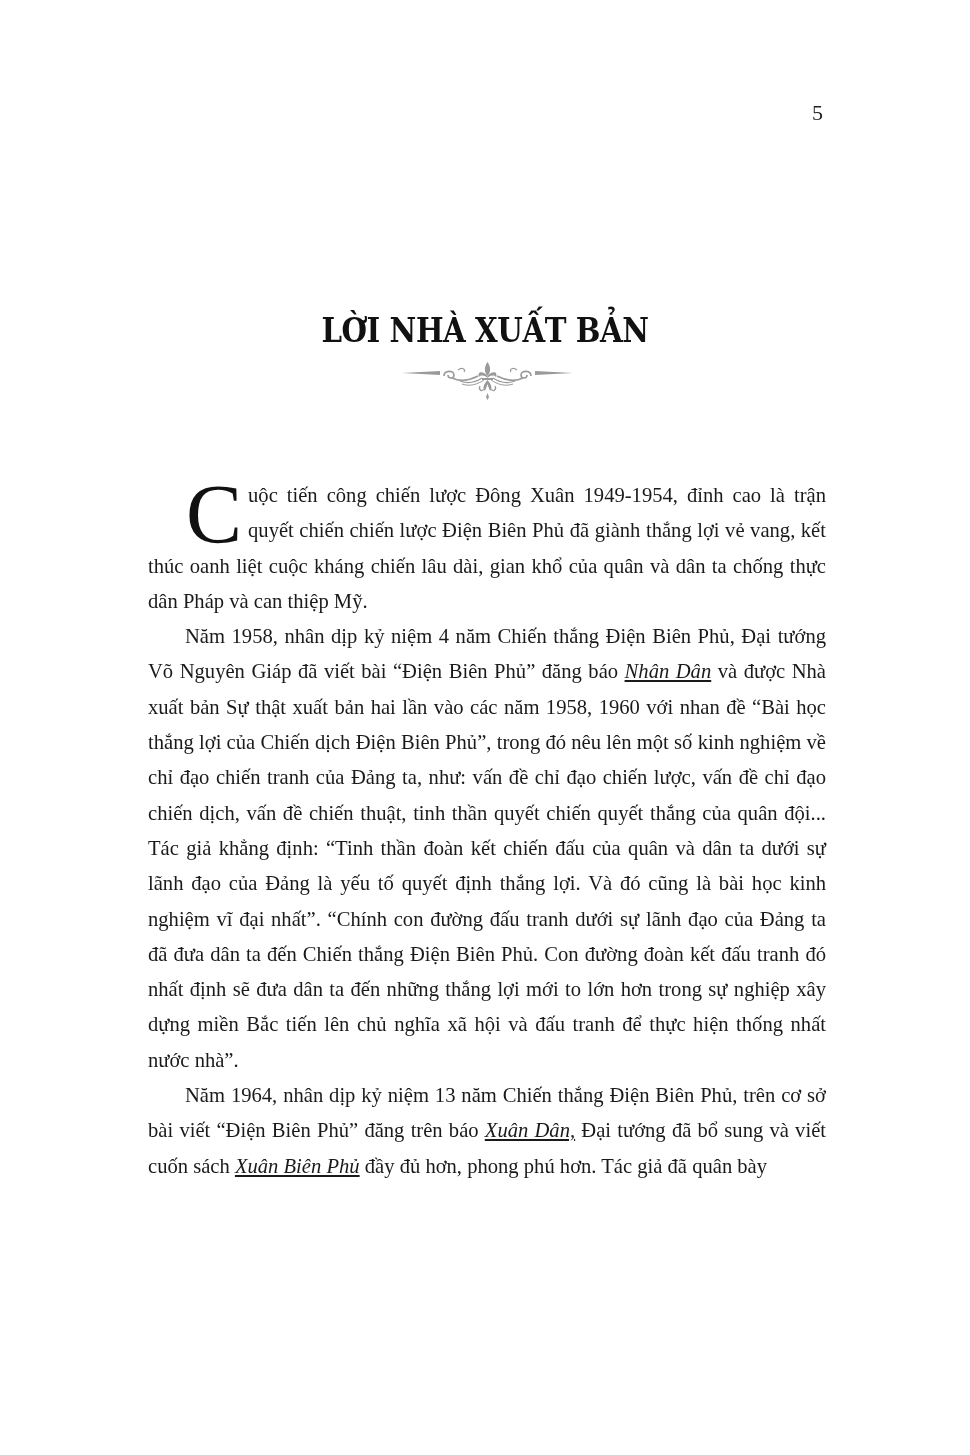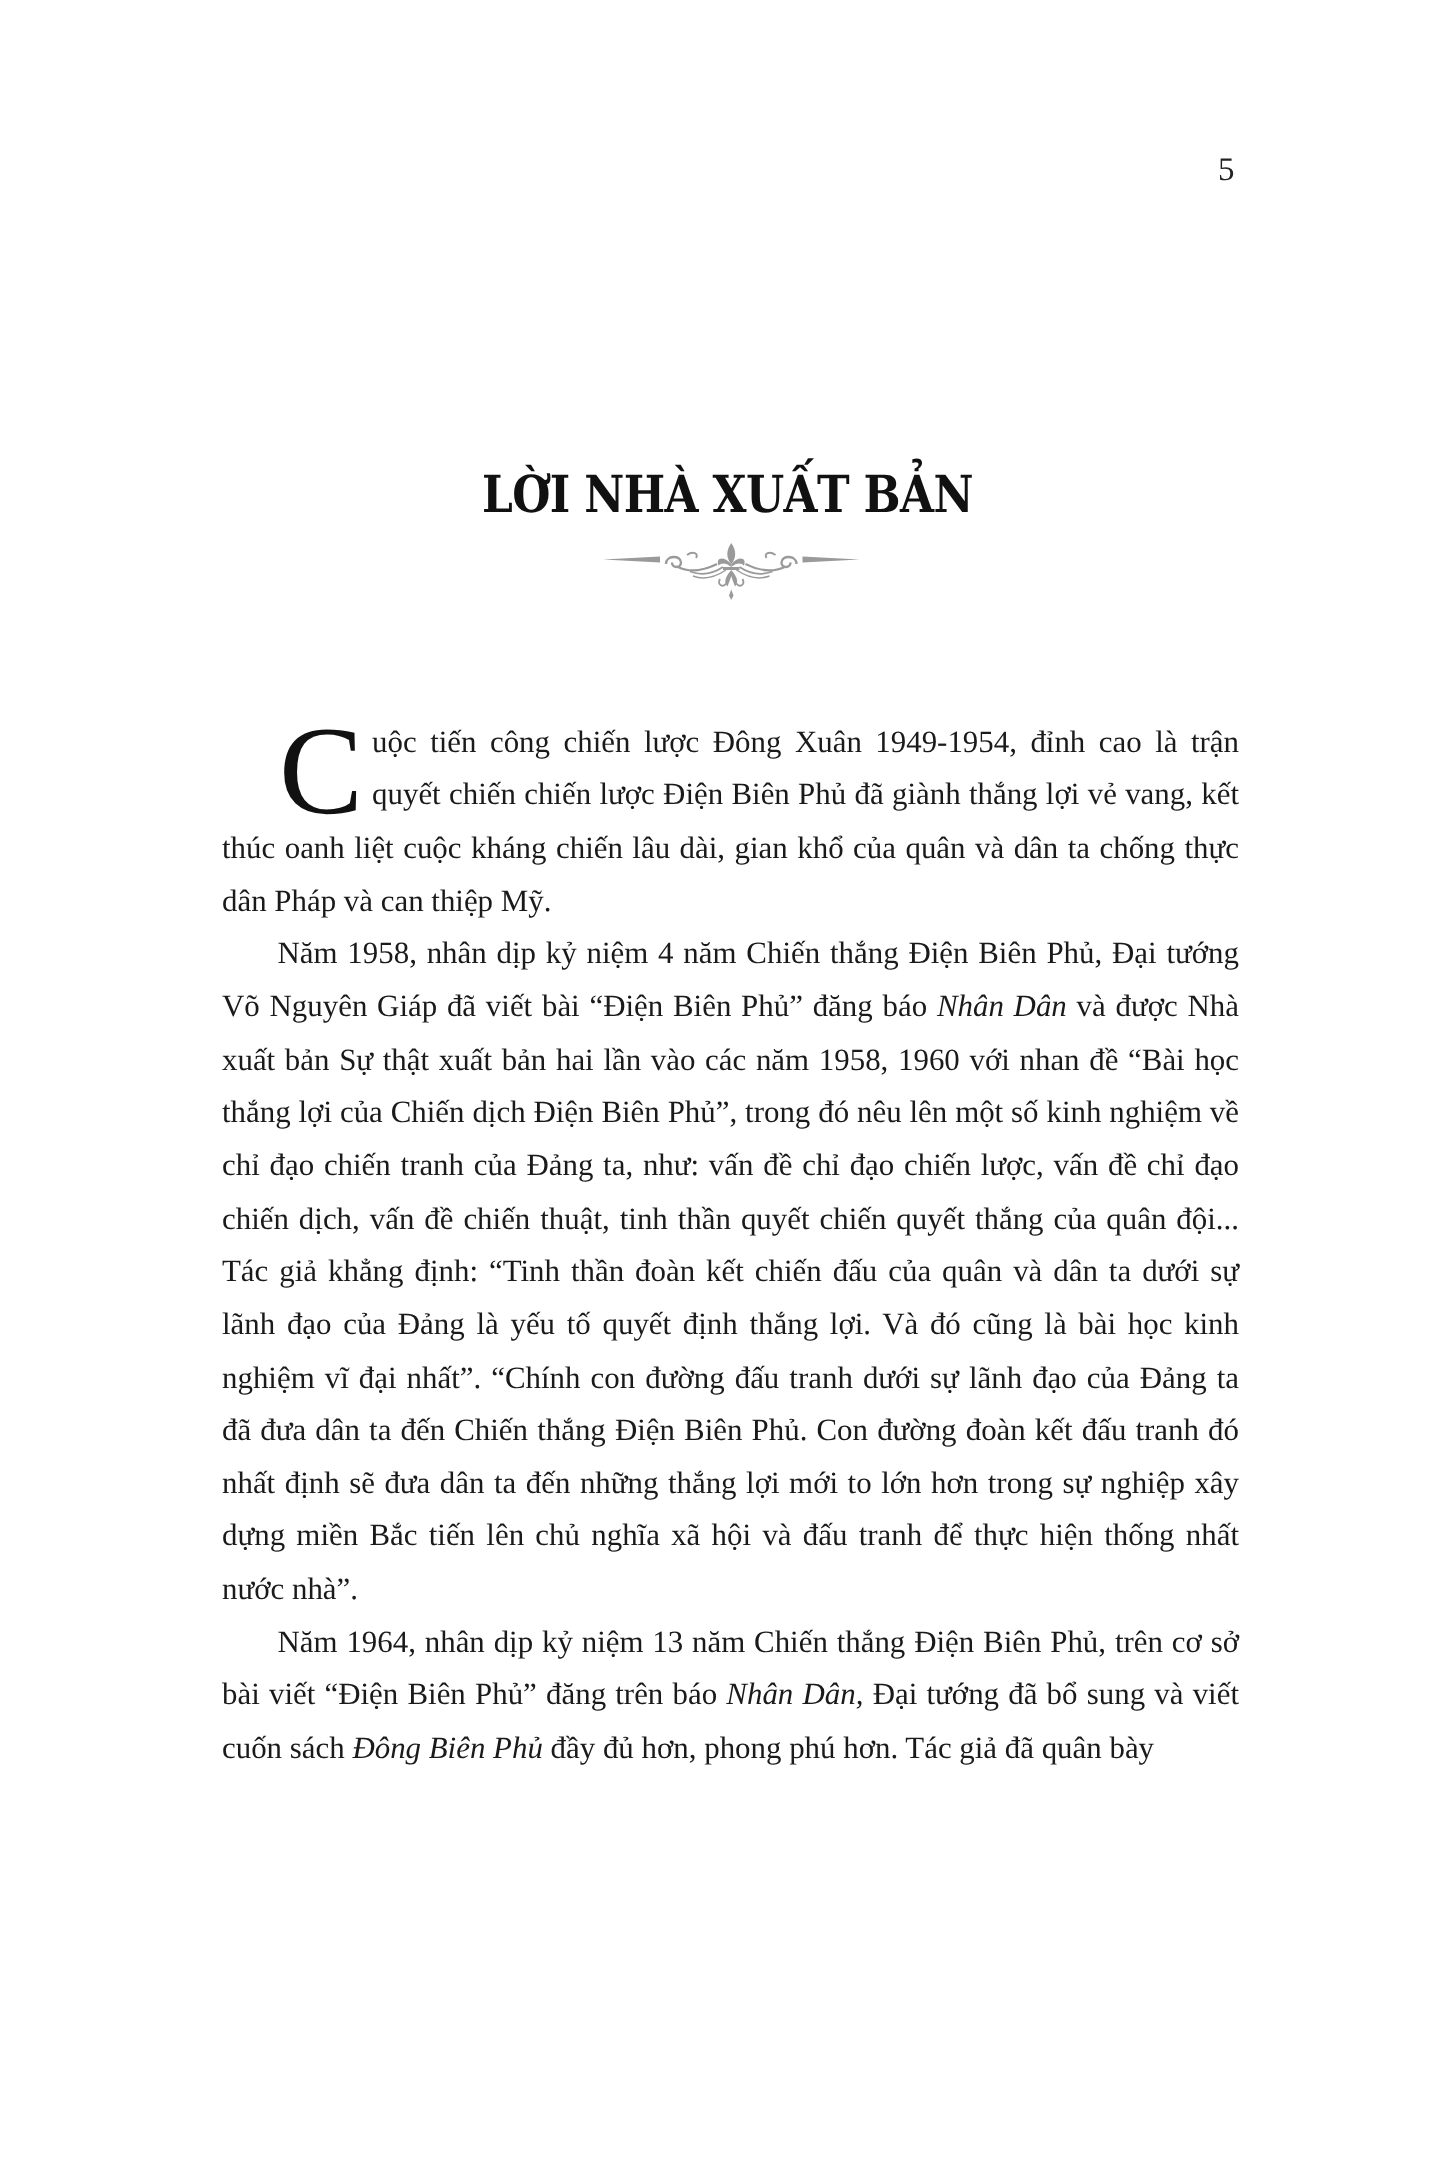--- a/index.html
+++ b/index.html
@@ -61,21 +61,21 @@
       text-indent: 0;
     }
     .dropcap {
       float: left;
       font-size: 84px;
       line-height: 64px;
       height: 64px;
       margin: 5px 6px 0 38px;
       color: #111;
     }
-    em { font-style: italic; }
+    em { font-style: italic; text-decoration: underline; }
   </style>
 </head>
 <body>
 
 <div>
 
   <div class="page-number">5</div>
 
   <h1 class="title" style="margin:0;">LỜI NHÀ XUẤT BẢN</h1>
 
@@ -107,16 +107,16 @@
       <path d="M95,26 C97,30 93,32 91,29" fill="none" stroke-width="1.2"></path>
       <polygon points="87.5,33 86,37 87.5,40 89,37" stroke="none"></polygon>
     </g>
   </svg>
 
   <div class="body-text">
     <p class="first"><span class="dropcap">C</span><span>uộc tiến công chiến lược Đông Xuân 1949-1954, đỉnh cao là trận quyết chiến chiến lược Điện Biên Phủ đã giành thắng lợi vẻ vang, kết thúc oanh liệt cuộc kháng chiến lâu dài, gian khổ của quân và dân ta chống thực dân Pháp và can thiệp Mỹ.</span></p>
 
     <p><span>Năm 1958, nhân dịp kỷ niệm 4 năm Chiến thắng Điện Biên Phủ, Đại tướng Võ Nguyên Giáp đã viết bài “Điện Biên Phủ” đăng báo </span><em>Nhân Dân</em><span> và được Nhà xuất bản Sự thật xuất bản hai lần vào các năm 1958, 1960 với nhan đề “Bài học thắng lợi của Chiến dịch Điện Biên Phủ”, trong đó nêu lên một số kinh nghiệm về chỉ đạo chiến tranh của Đảng ta, như: vấn đề chỉ đạo chiến lược, vấn đề chỉ đạo chiến dịch, vấn đề chiến thuật, tinh thần quyết chiến quyết thắng của quân đội... Tác giả khẳng định: “Tinh thần đoàn kết chiến đấu của quân và dân ta dưới sự lãnh đạo của Đảng là yếu tố quyết định thắng lợi. Và đó cũng là bài học kinh nghiệm vĩ đại nhất”. “Chính con đường đấu tranh dưới sự lãnh đạo của Đảng ta đã đưa dân ta đến Chiến thắng Điện Biên Phủ. Con đường đoàn kết đấu tranh đó nhất định sẽ đưa dân ta đến những thắng lợi mới to lớn hơn trong sự nghiệp xây dựng miền Bắc tiến lên chủ nghĩa xã hội và đấu tranh để thực hiện thống nhất nước nhà”.</span></p>
 
-    <p><span>Năm 1964, nhân dịp kỷ niệm 13 năm Chiến thắng Điện Biên Phủ, trên cơ sở bài viết “Điện Biên Phủ” đăng trên báo </span><em>Nhân Dân,</em><span> Đại tướng đã bổ sung và viết cuốn sách </span><em>Đông Biên Phủ</em><span> đầy đủ hơn, phong phú hơn. Tác giả đã quân bày</span></p>
+    <p><span>Năm 1964, nhân dịp kỷ niệm 13 năm Chiến thắng Điện Biên Phủ, trên cơ sở bài viết “Điện Biên Phủ” đăng trên báo </span><em>Xuân Dân,</em><span> Đại tướng đã bổ sung và viết cuốn sách </span><em>Xuân Biên Phủ</em><span> đầy đủ hơn, phong phú hơn. Tác giả đã quân bày</span></p>
   </div>
 
 </div>
 
 </body></html>

